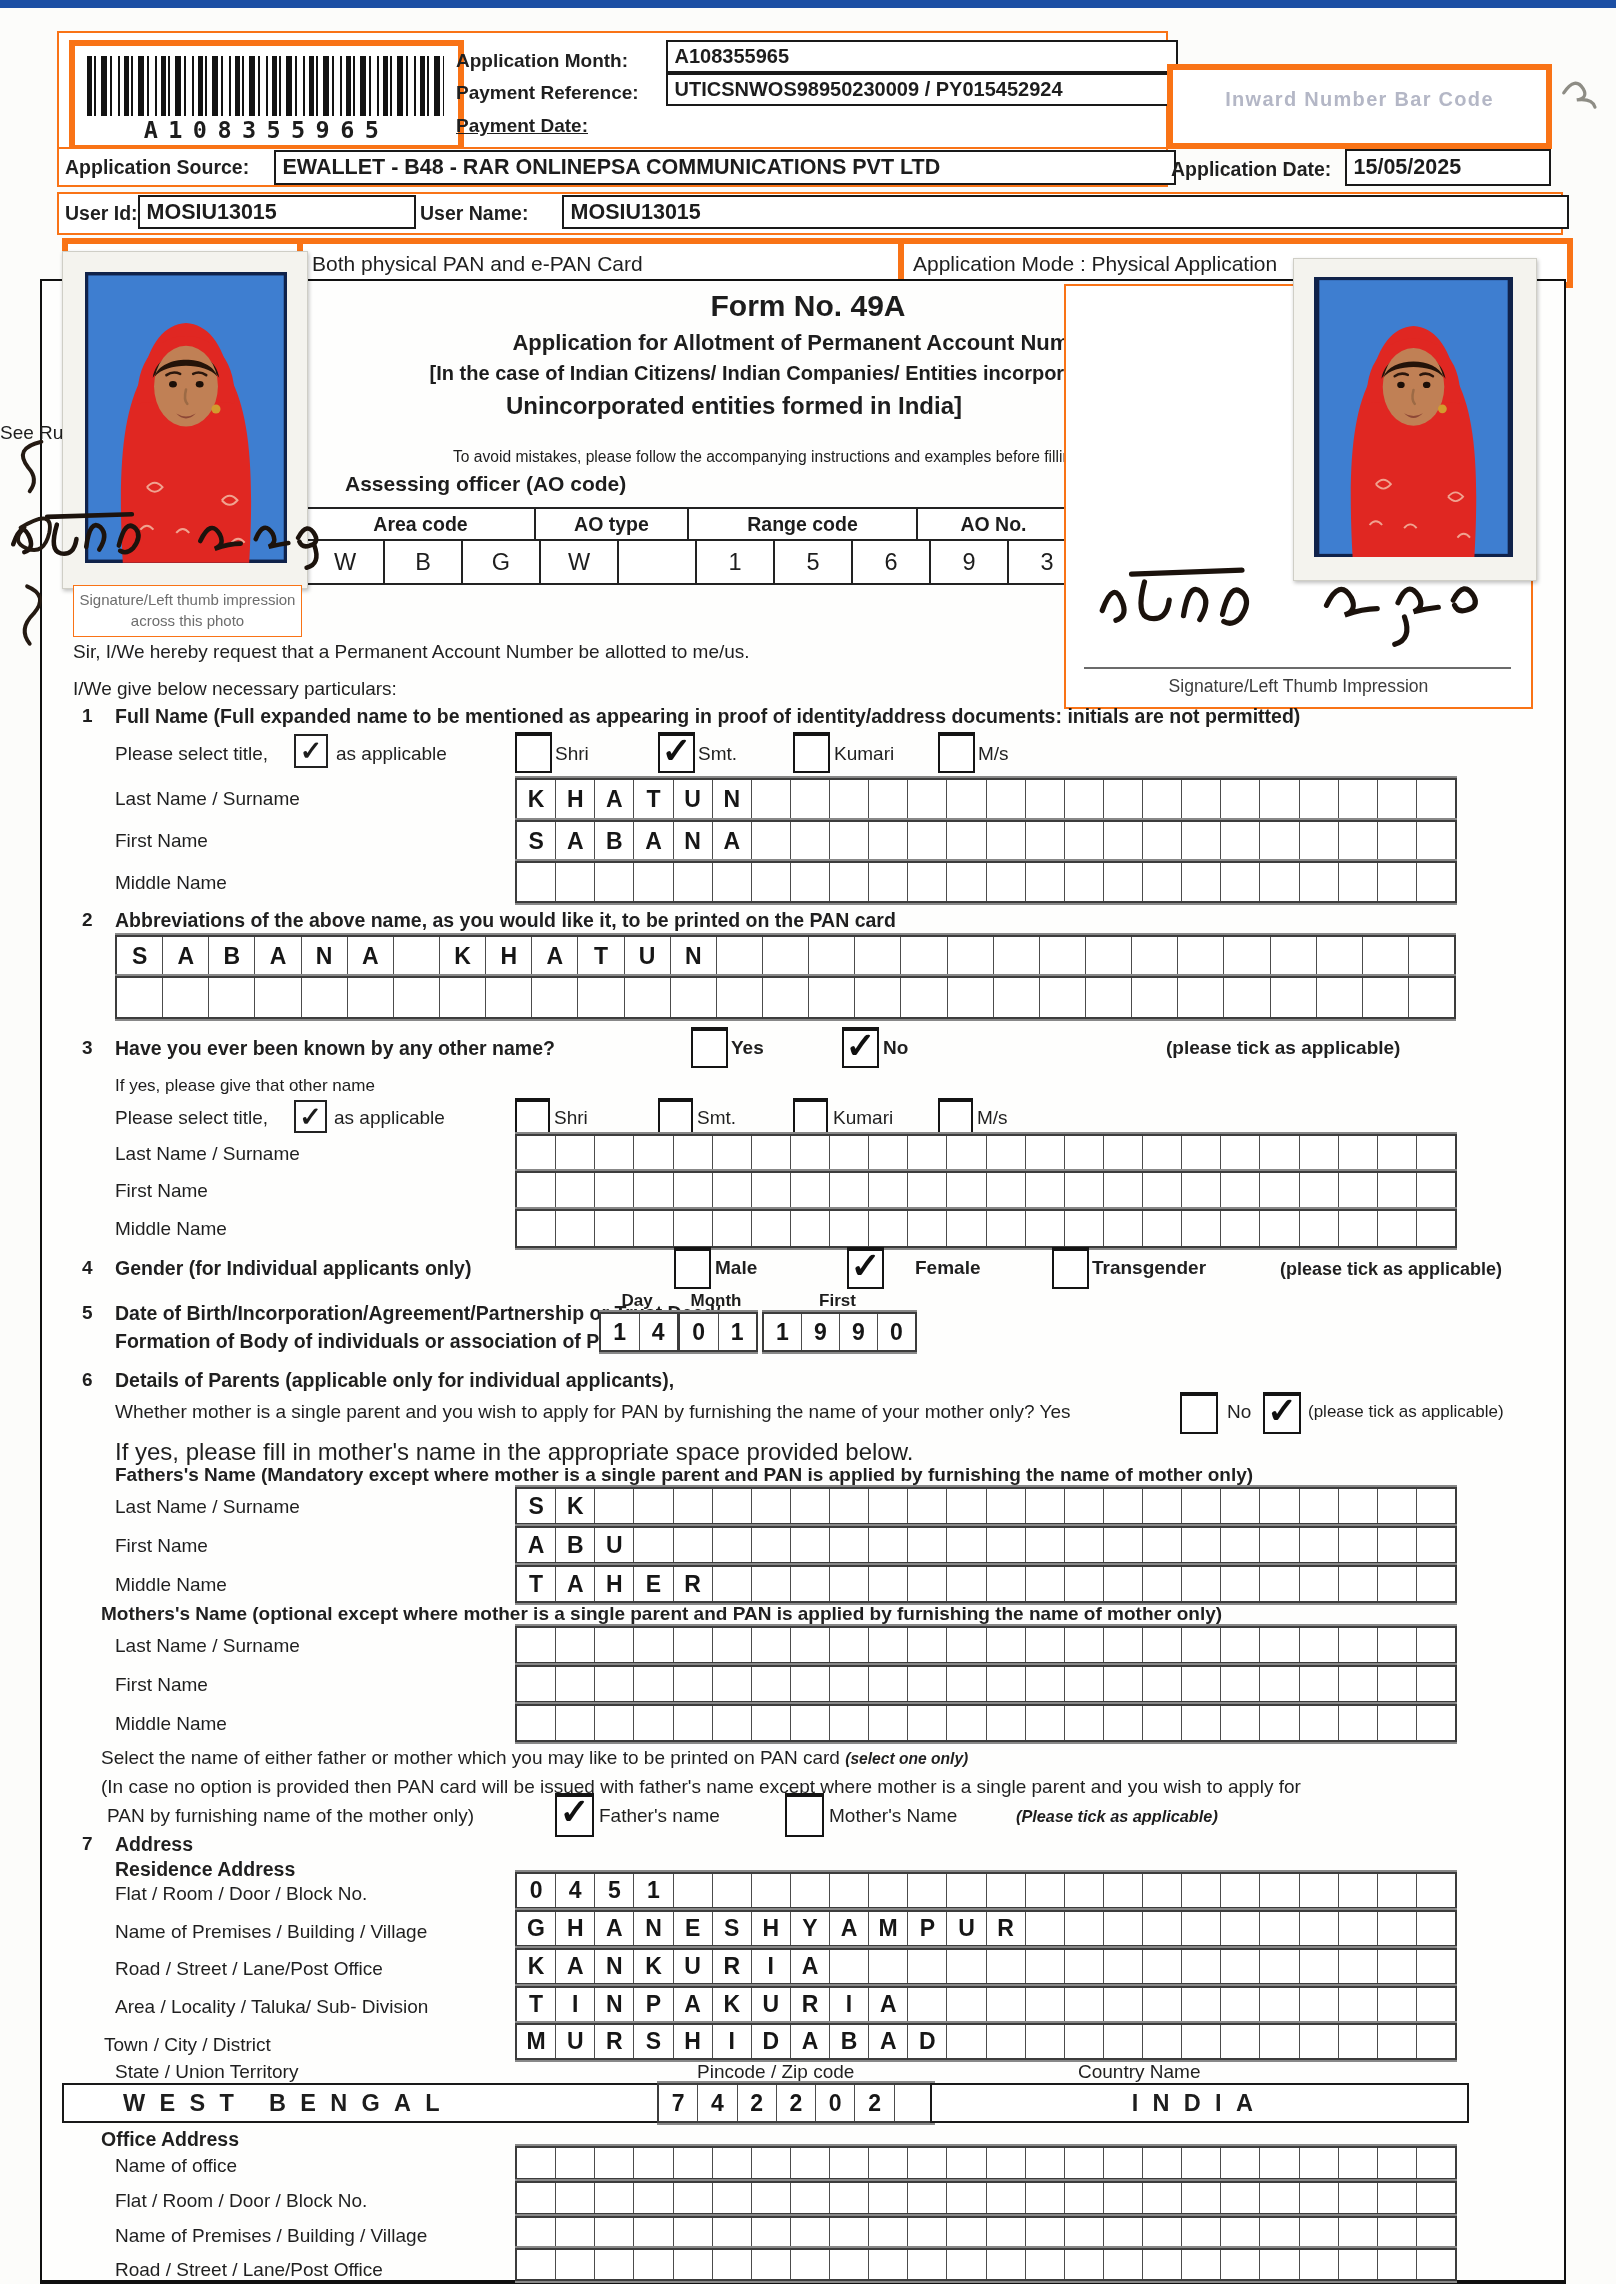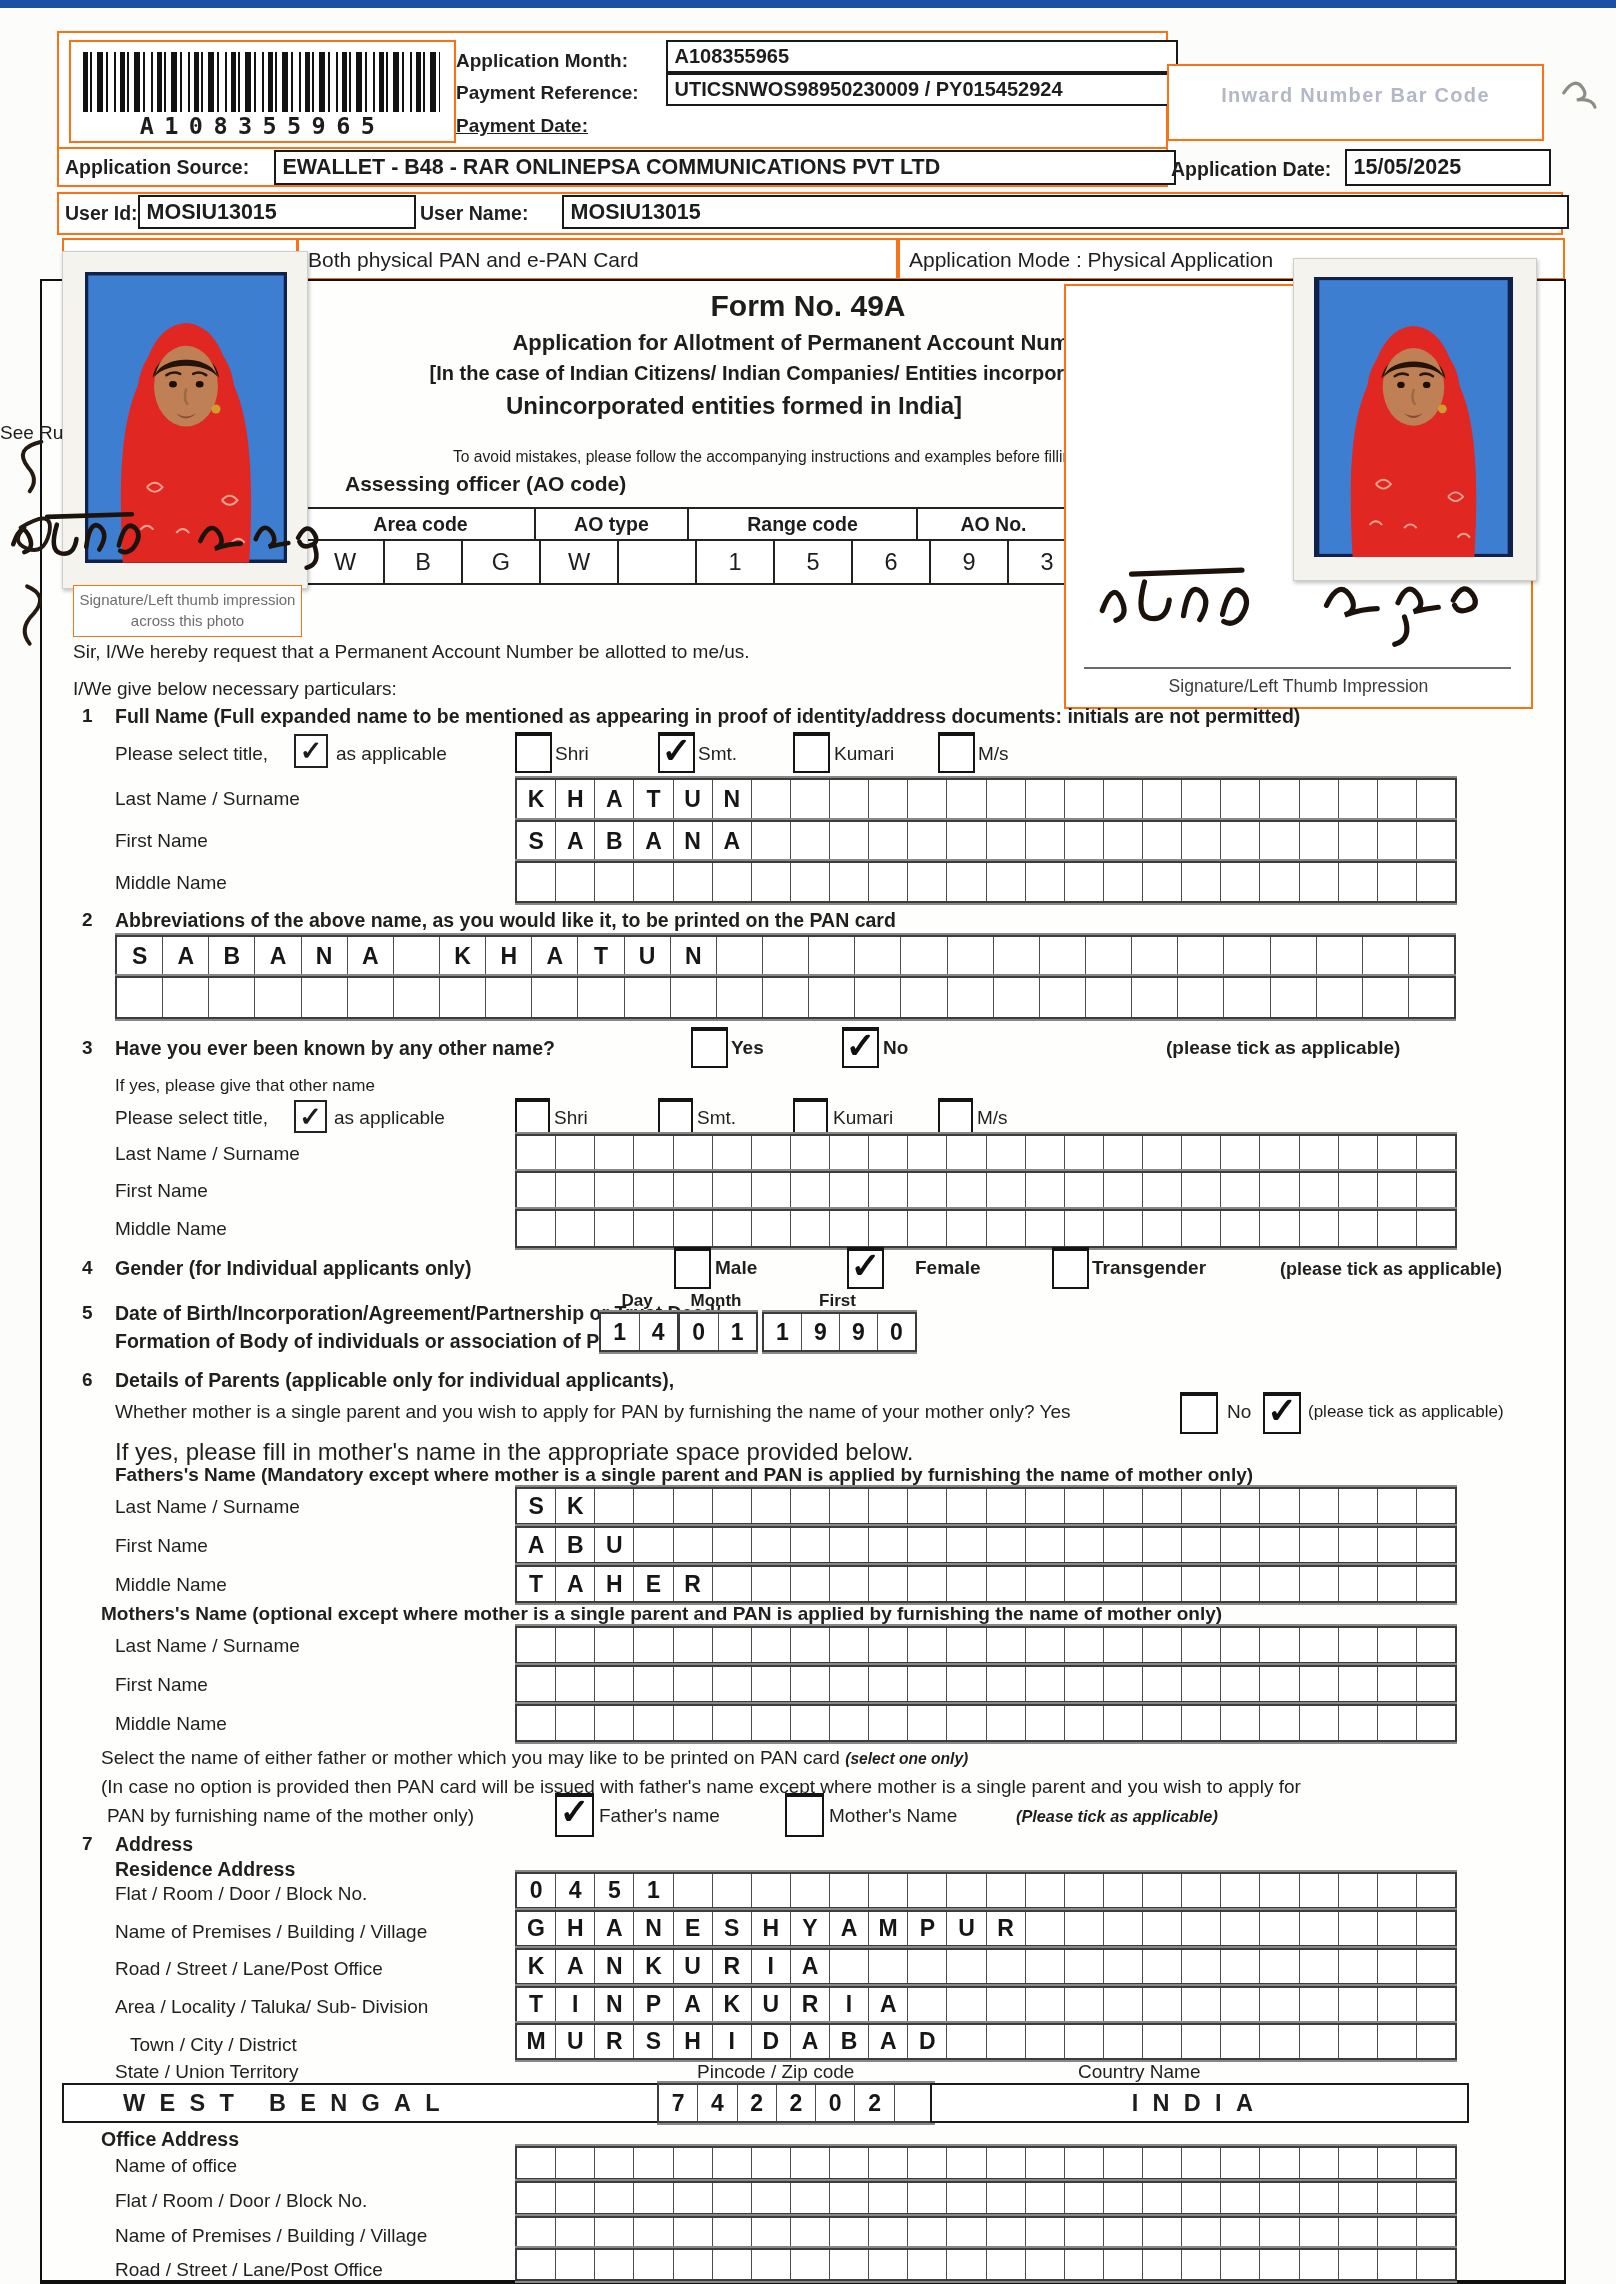--- a/index.html
+++ b/index.html
@@ -3,21 +3,21 @@
 <meta charset="utf-8">
 <style>
   html,body{margin:0;padding:0;background:#e9e9e6;}
   #page{position:relative;width:1616px;height:2284px;background:#fcfcfa;font-family:"Liberation Sans",sans-serif;color:#1d1d1d;overflow:hidden;}
   .abs{position:absolute;}
   .b{font-weight:bold;}
   .it{font-style:italic;}
   .lbl{font-size:19px;color:#1f1f1f;white-space:nowrap;}
   .sm{font-size:17px;}
   .xs{font-size:15.6px;}
-  .box{border:2px solid #f97316;background:#fff;}
+  .box{border:6px solid #f97316;background:#fff;}
   .vbox{border:2px solid #191919;background:#fff;font-size:20px;font-weight:bold;display:flex;align-items:center;padding:0 6.5px;white-space:nowrap;overflow:hidden;}
   .grid{display:flex;border:2px solid #3c3c3c;background:#fff;box-shadow:0 -2px 0 #888,0 2px 0 #888;}
   .grid .cell{flex:1;border-right:1.3px solid #4c4c4c;display:flex;align-items:center;justify-content:center;font-size:23px;font-weight:600;color:#161616;}
   .grid .cell:last-child{border-right:none;}
   .cb{border:2.6px solid #141414;background:#fff;display:flex;align-items:flex-start;justify-content:center;font-size:36px;font-weight:bold;line-height:0.85;color:#101010;border-top-width:4.6px;}
   .tick{border:2px solid #222;background:#fff;display:flex;align-items:center;justify-content:center;font-size:27px;font-weight:bold;}
   .hdrbar{background:repeating-linear-gradient(90deg,#121212 0 4.6px,#fff 4.6px 7.2px,#121212 7.2px 9px,#fff 9px 14.3px,#121212 14.3px 20px,#fff 20px 23px,#121212 23px 25px,#fff 25px 31px,#121212 31px 33px,#fff 33px 37px);}
   .faint{color:#b4b7c6;}
   .grey{color:#6d6d6d;}
   .aohead{display:flex;font-weight:bold;font-size:19.5px;}
@@ -781,21 +781,21 @@
       <span class="cell"></span>
       <span class="cell"></span>
       <span class="cell"></span>
       <span class="cell"></span>
       <span class="cell"></span>
       <span class="cell"></span>
       <span class="cell"></span>
       <span class="cell"></span>
       <span class="cell"></span>
     </div>
-  <div class="abs lbl" style="left:130px;top:2034px;">Town / City / District</div>
+  <div class="abs lbl" style="left:104px;top:2034px;">Town / City / District</div>
   <div class="abs grid" style="left:515px;top:2023px;width:938px;height:33px;">
       <span class="cell">M</span>
       <span class="cell">U</span>
       <span class="cell">R</span>
       <span class="cell">S</span>
       <span class="cell">H</span>
       <span class="cell">I</span>
       <span class="cell">D</span>
       <span class="cell">A</span>
       <span class="cell">B</span>

